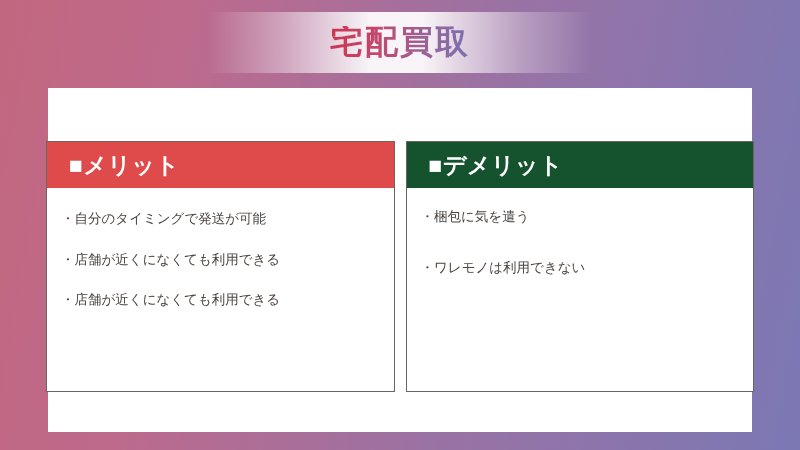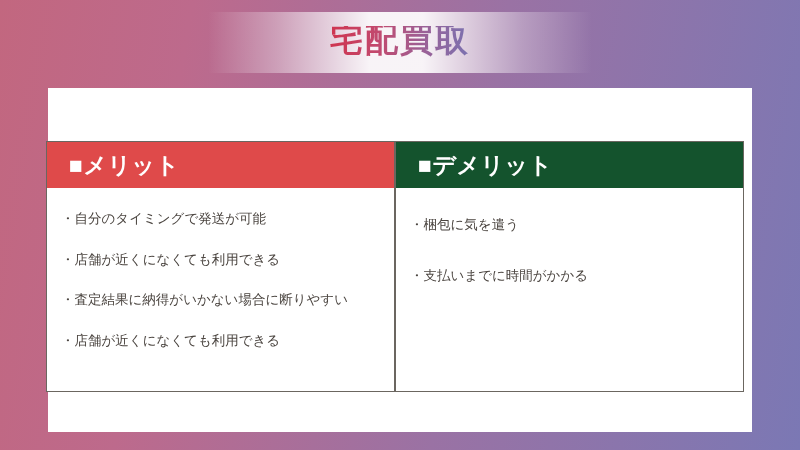--- a/index.html
+++ b/index.html
@@ -31,21 +31,21 @@
         rgba(255,255,255,0.35) 18%,
         rgba(255,255,255,0.92) 42%,
         rgba(255,255,255,0.92) 56%,
         rgba(255,255,255,0.30) 82%,
         rgba(255,255,255,0.00) 100%);
     display: flex;
     align-items: center;
     justify-content: center;
   }
   #title-text {
-    font-family: Liberation Mono, monospace;
+    font-family: Liberation Serif, serif;
     font-size: 33px;
     font-weight: 700;
     letter-spacing: 2px;
     line-height: 1;
     background: linear-gradient(90deg, #cf3550 0%, #c2496e 34%, #9a6298 68%, #7a72b0 100%);
     -webkit-background-clip: text;
     background-clip: text;
     color: transparent;
     -webkit-text-fill-color: transparent;
     white-space: nowrap;
@@ -58,21 +58,21 @@
     width: 704px;
     height: 344px;
     background: #ffffff;
   }
   #cards-row {
     position: absolute;
     left: 46px;
     top: 141px;
     width: 708px;
     display: flex;
-    gap: 0;
+    gap: 11px;
   }
   .card {
     width: 349px;
     box-sizing: border-box;
     border: 1px solid #6b6660;
     background: #ffffff;
   }
   .card-header {
     height: 46px;
     display: flex;
@@ -88,21 +88,21 @@
     font-weight: 700;
     letter-spacing: 0.5px;
     line-height: 1;
     white-space: nowrap;
   }
   .card-body {
     box-sizing: border-box;
     height: 203px;
     padding: 22px 14px 0 14px;
   }
-  .card-body.demerit { padding-top: 28px; }
+  .card-body.demerit { padding-top: 20px; }
   .bullet-item {
     color: #4b4540;
     font-size: 13.5px;
     line-height: 1.3;
     margin-bottom: 23px;
     white-space: nowrap;
   }
   .card-body.demerit .bullet-item { margin-bottom: 33px; }
 </style>
 </head>
@@ -118,29 +118,28 @@
 
   <div id="cards-row">
 
     <div class="card">
       <div class="card-header merit">
         <span class="card-header-text">■メリット</span>
       </div>
       <div class="card-body">
         <div class="bullet-item">・自分のタイミングで発送が可能</div>
         <div class="bullet-item">・店舗が近くになくても利用できる</div>
-        <div class="bullet-item">・査定結果に納得がいかない場合に断りやすい</div>
         <div class="bullet-item">・店舗が近くになくても利用できる</div>
       </div>
     </div>
 
     <div class="card">
       <div class="card-header demerit">
         <span class="card-header-text">■デメリット</span>
       </div>
       <div class="card-body demerit">
         <div class="bullet-item">・梱包に気を遣う</div>
-        <div class="bullet-item">・支払いまでに時間がかかる</div>
+        <div class="bullet-item">・ワレモノは利用できない</div>
       </div>
     </div>
 
   </div>
 </div>
 
 </body></html>

